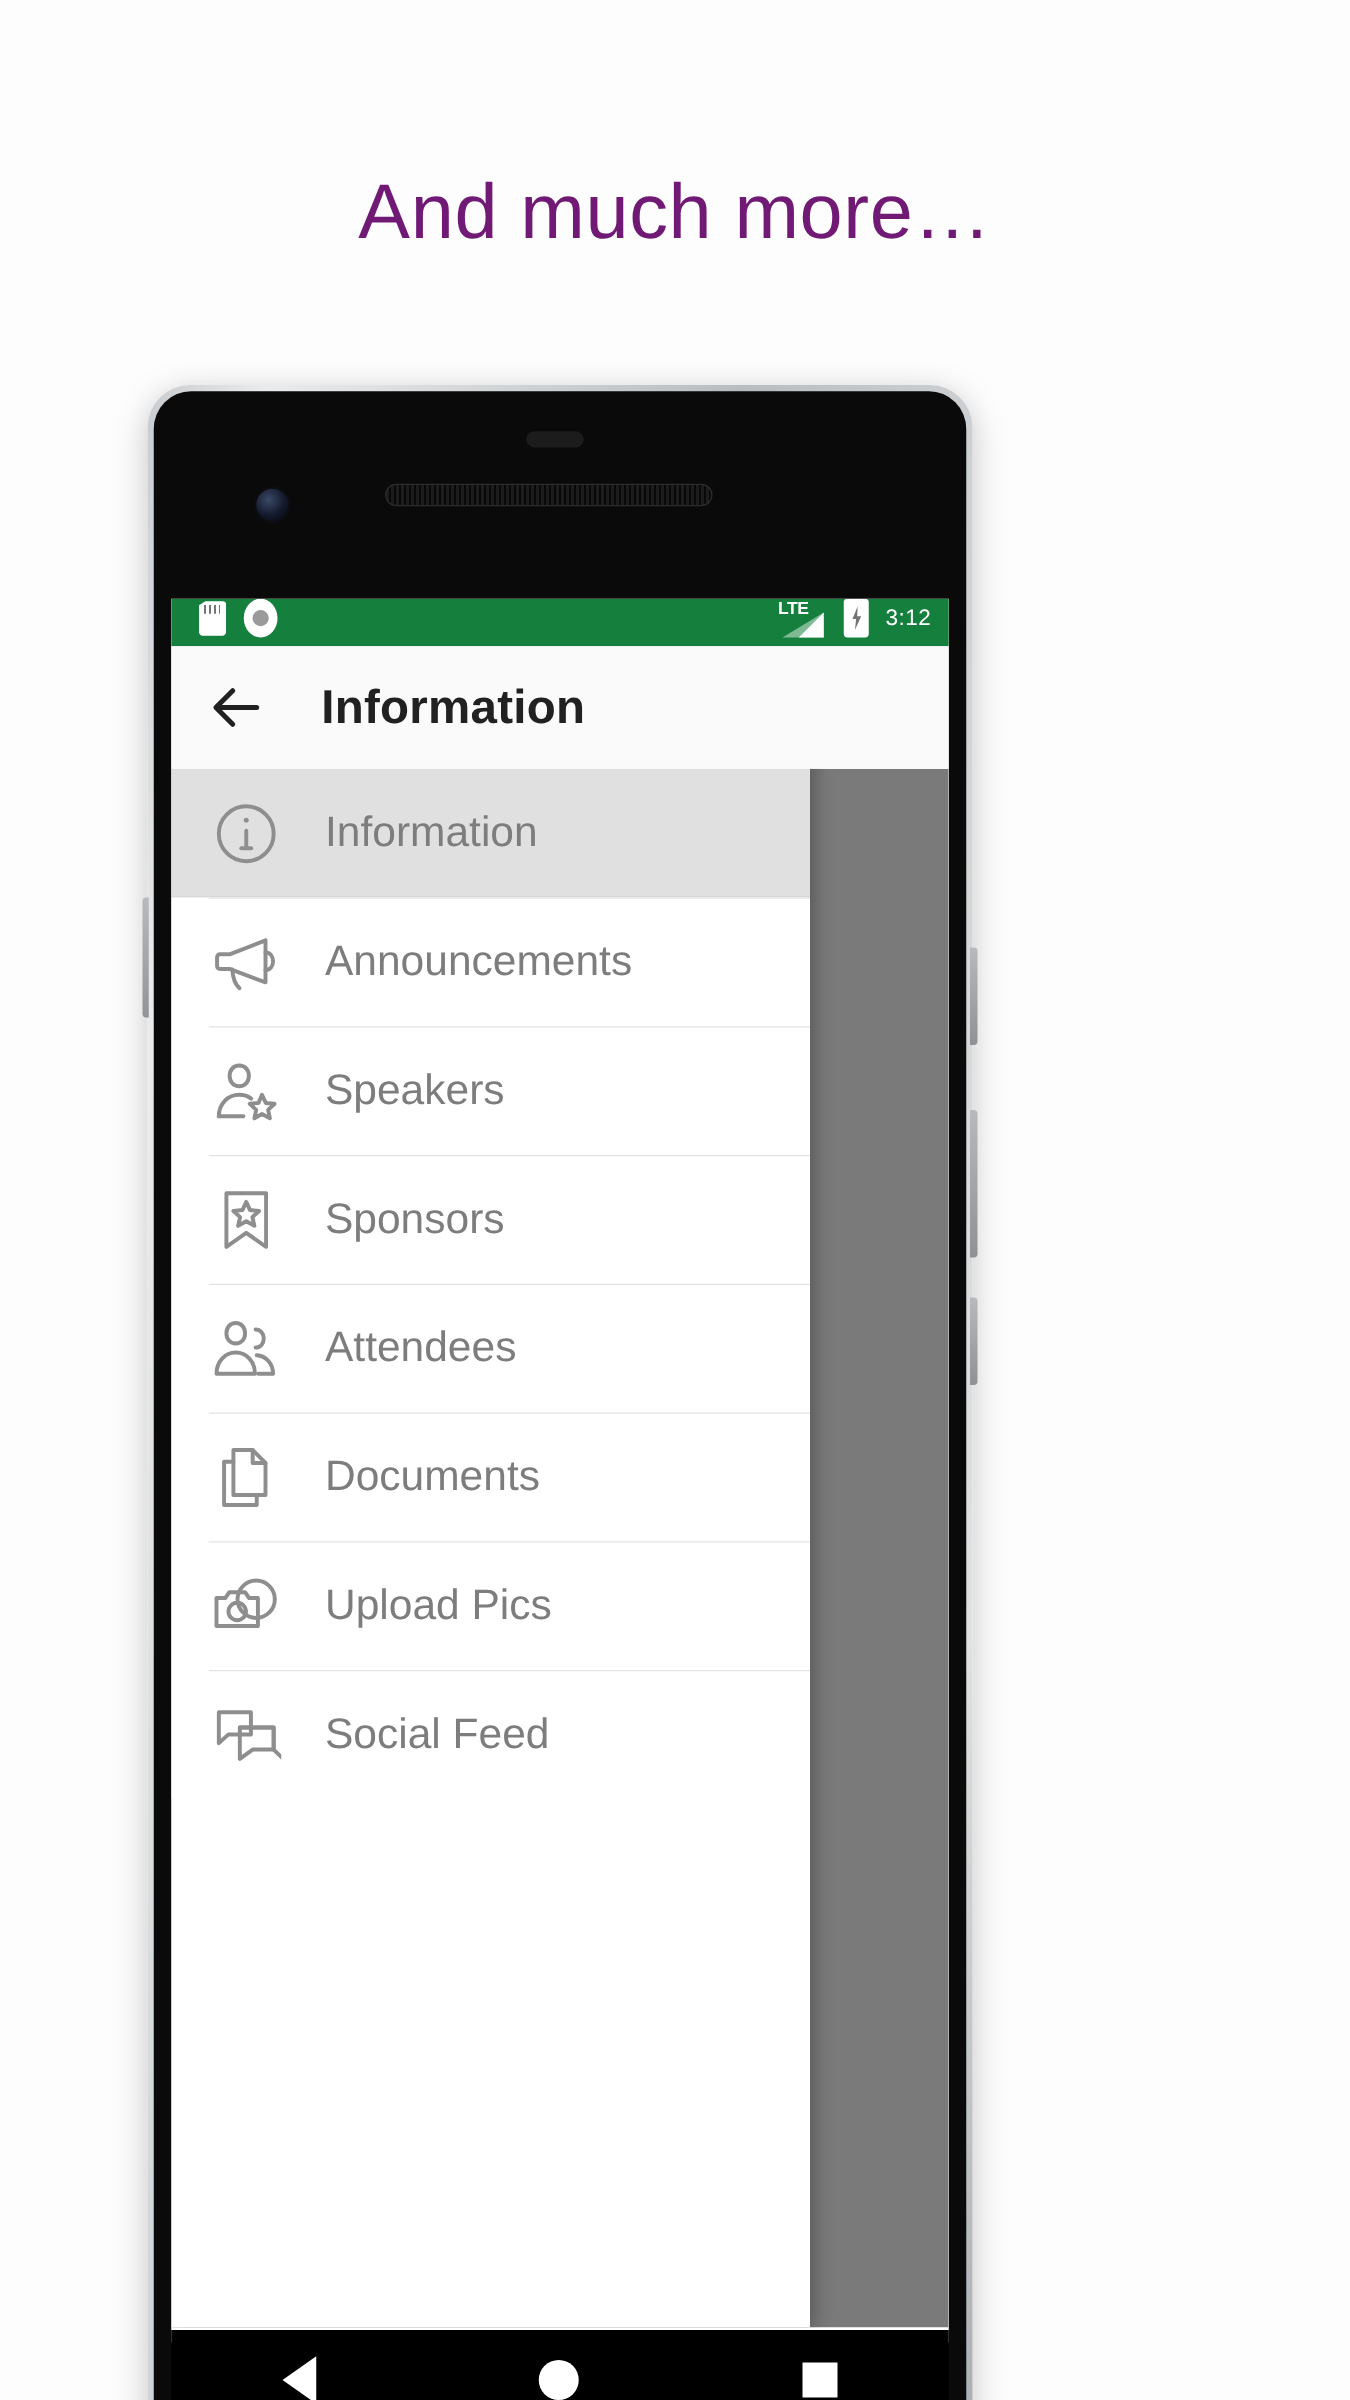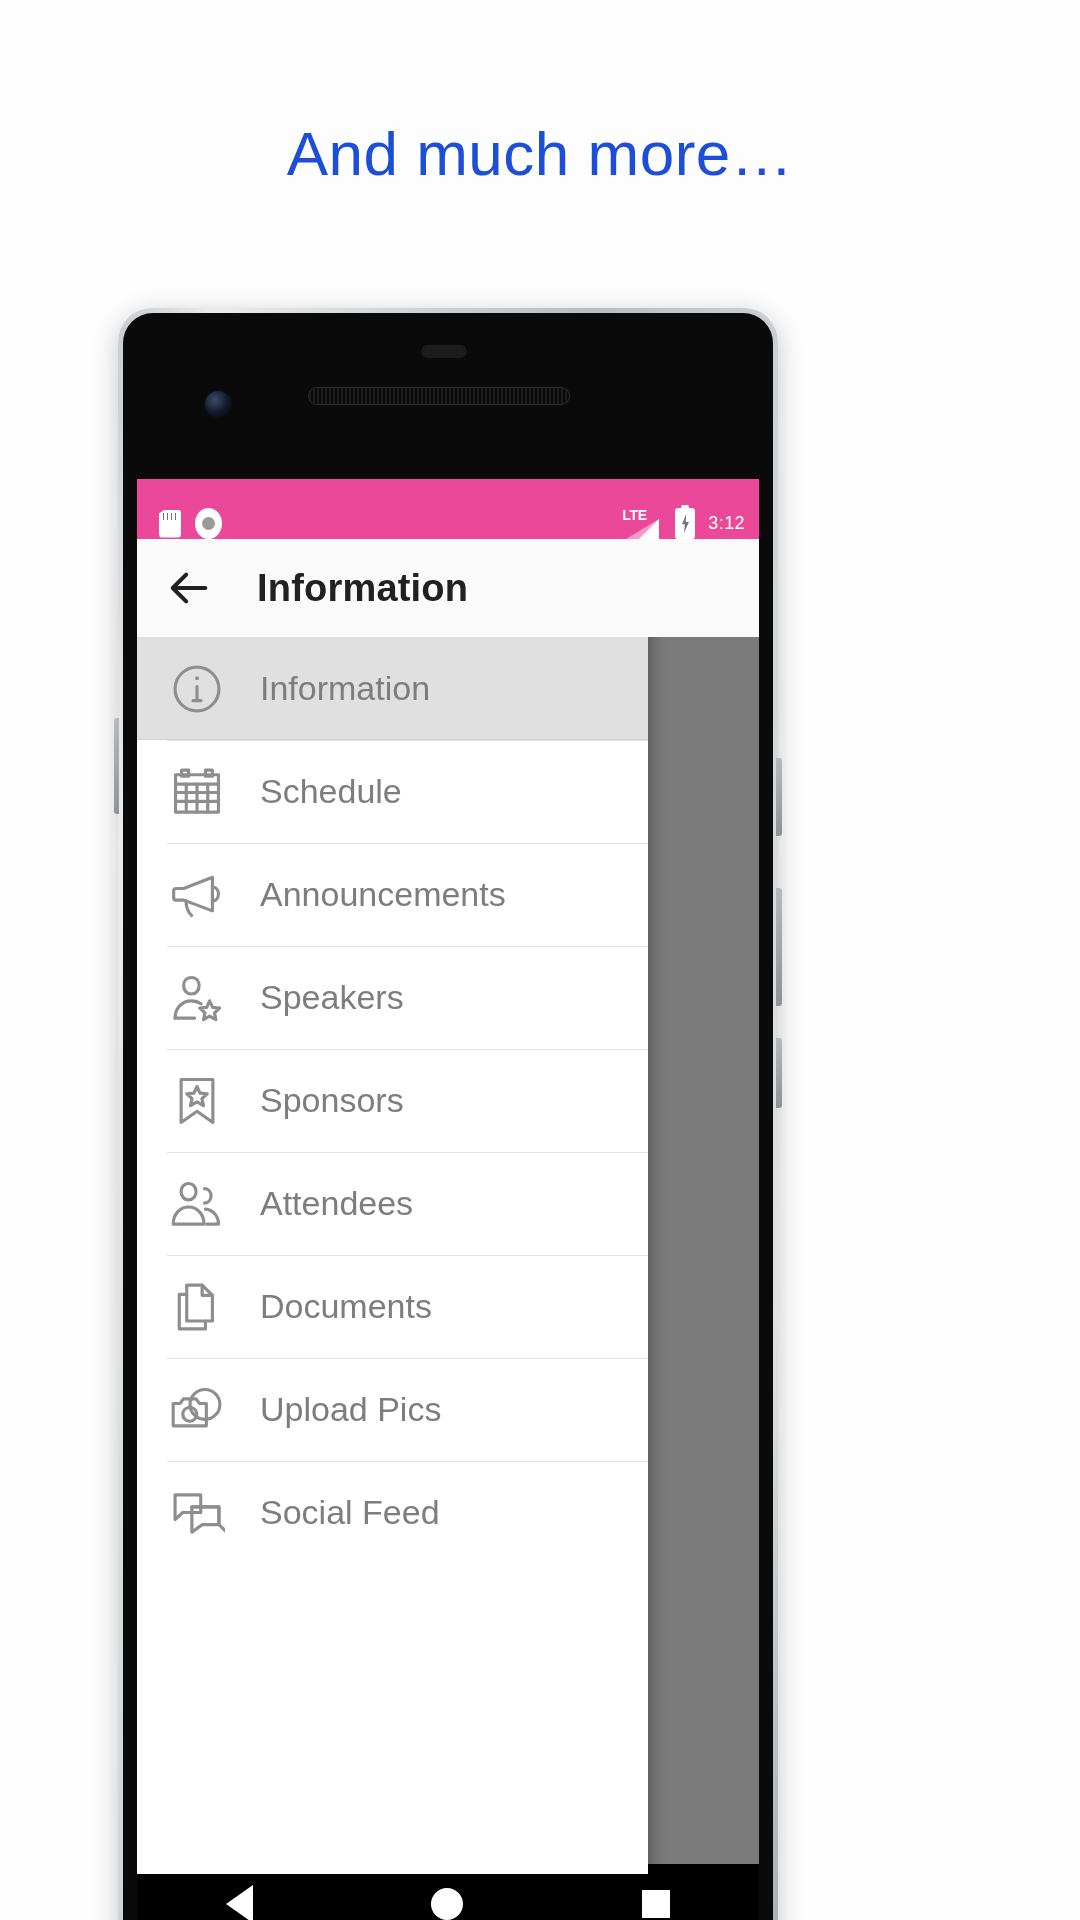--- a/index.html
+++ b/index.html
@@ -15,27 +15,27 @@
   #stage {
     position: relative;
     width: 1080px;
     height: 1920px;
     background: #fdfdfd;
   }
 
   
   .headline {
     position: absolute;
-    top: 120px;
+    top: 136px;
     left: 0;
     width: 1080px;
     text-align: center;
     font-size: 62px;
     font-weight: 400;
-    color: #1d4ed8;
+    color: #701a75;
     letter-spacing: 0.5px;
     line-height: 1.1;
   }
 
   
   .phone {
     position: absolute;
     left: 118px;
     top: 308px;
     width: 660px;
@@ -114,24 +114,24 @@
     top: 166px;
     width: 622px;
     height: 1395px;
     background: #ffffff;
     overflow: hidden;
   }
 
   
   .statusbar {
     position: relative;
-    height: 60px;
-    background: #ec4899;
+    height: 38px;
+    background: #15803d;
     display: flex;
-    align-items: flex-end;
+    align-items: flex-start;
     padding: 0 14px 0 22px;
     color: #ffffff;
   }
   .sb-left { display: flex; align-items: center; gap: 14px; }
   .sb-right { margin-left: auto; display: flex; align-items: center; gap: 13px; }
 
   .ic-sim {
     width: 22px; height: 28px;
     background: #fff;
     border-radius: 3px 3px 4px 4px;
@@ -401,36 +401,20 @@
                       <line x1="12" y1="11" x2="12" y2="17"></line>
                       <line x1="10.3" y1="17" x2="13.7" y2="17"></line>
                       <circle cx="12" cy="7.4" r="0.85" fill="#8e8e8e" stroke="none"></circle>
                     </svg>
                   </span>
                   <span class="nav-label">Information</span>
                 </div>
                 <div class="nav-item">
                   <span class="nav-icon">
                     <svg width="56" height="56" viewBox="0 0 24 24" fill="none" stroke="#8e8e8e" stroke-width="1.35" stroke-linecap="round" stroke-linejoin="round">
-                      <rect x="2.8" y="4.6" width="18.4" height="16"></rect>
-                      <rect x="5.4" y="2.6" width="3" height="2.6"></rect>
-                      <rect x="15.6" y="2.6" width="3" height="2.6"></rect>
-                      <line x1="2.8" y1="8.6" x2="21.2" y2="8.6"></line>
-                      <line x1="2.8" y1="12.2" x2="21.2" y2="12.2"></line>
-                      <line x1="2.8" y1="16" x2="21.2" y2="16"></line>
-                      <line x1="7.4" y1="8.6" x2="7.4" y2="20.6"></line>
-                      <line x1="12" y1="8.6" x2="12" y2="20.6"></line>
-                      <line x1="16.6" y1="8.6" x2="16.6" y2="20.6"></line>
-                    </svg>
-                  </span>
-                  <span class="nav-label">Schedule</span>
-                </div>
-                <div class="nav-item">
-                  <span class="nav-icon">
-                    <svg width="56" height="56" viewBox="0 0 24 24" fill="none" stroke="#8e8e8e" stroke-width="1.35" stroke-linecap="round" stroke-linejoin="round">
                       <path d="M3 9.2h3.3L18.6 4.4v14.4L6.3 14.2H3a1 1 0 0 1-1-1V10.2a1 1 0 0 1 1-1z"></path>
                       <path d="M18.6 8.6c1.5 0 2.6 1.2 2.6 3s-1.1 3-2.6 3"></path>
                       <path d="M7.2 14.4c.2 3 1.1 5.2 2.5 6.4"></path>
                     </svg>
                   </span>
                   <span class="nav-label">Announcements</span>
                 </div>
                 <div class="nav-item">
                   <span class="nav-icon">
                     <svg width="56" height="56" viewBox="0 0 24 24" fill="none" stroke="#8e8e8e" stroke-width="1.35" stroke-linecap="round" stroke-linejoin="round">

